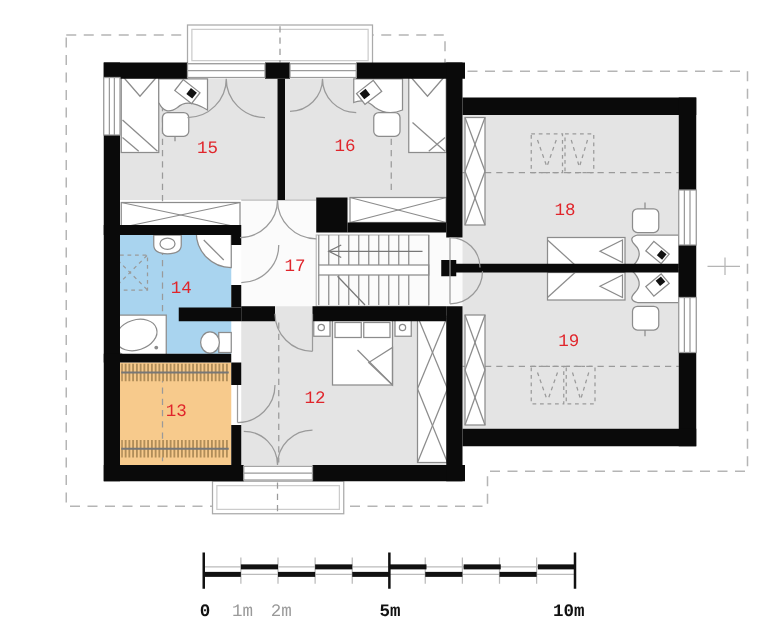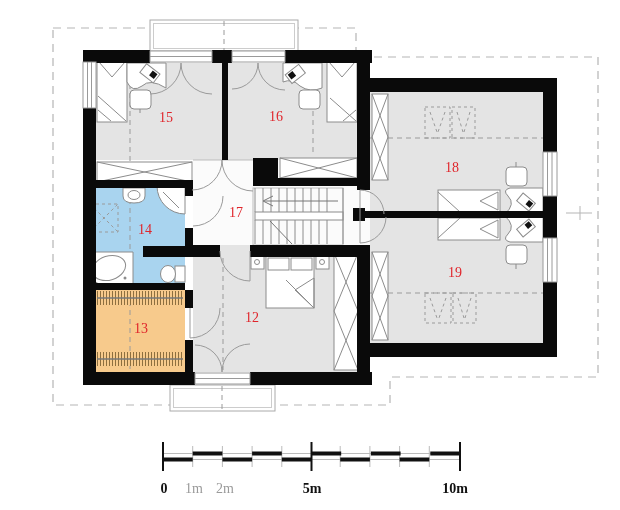--- a/index.html
+++ b/index.html
@@ -1,17 +1,17 @@
 <!DOCTYPE html>
 <html><head>
 <meta charset="utf-8">
 <style>
   html,body{margin:0;padding:0;background:#fff;}
   .stage{position:relative;width:620px;height:510px;background:#ffffff;overflow:hidden;
-         font-family:Liberation Serif, serif;}
+         font-family:Liberation Mono, monospace;}
   svg{position:absolute;left:0;top:0;}
   .roomnum{font-size:14px;fill:#e0252b;}
   .sc-bold{font-size:14px;font-weight:bold;fill:#111;}
   .sc-gray{font-size:14px;fill:#9a9a9a;}
   .furn{stroke:#8c8c8c;stroke-width:1;fill:#ffffff;}
   .furnl{stroke:#8c8c8c;stroke-width:1;fill:none;}
   .door{stroke:#9a9a9a;stroke-width:1;fill:none;}
   .dash{stroke:#9a9a9a;stroke-width:1;stroke-dasharray:5 4;fill:none;}
   .roof{stroke:#b5b5b5;stroke-width:1.2;stroke-dasharray:8 6;fill:none;}
   .wall{fill:#0a0a0a;}

